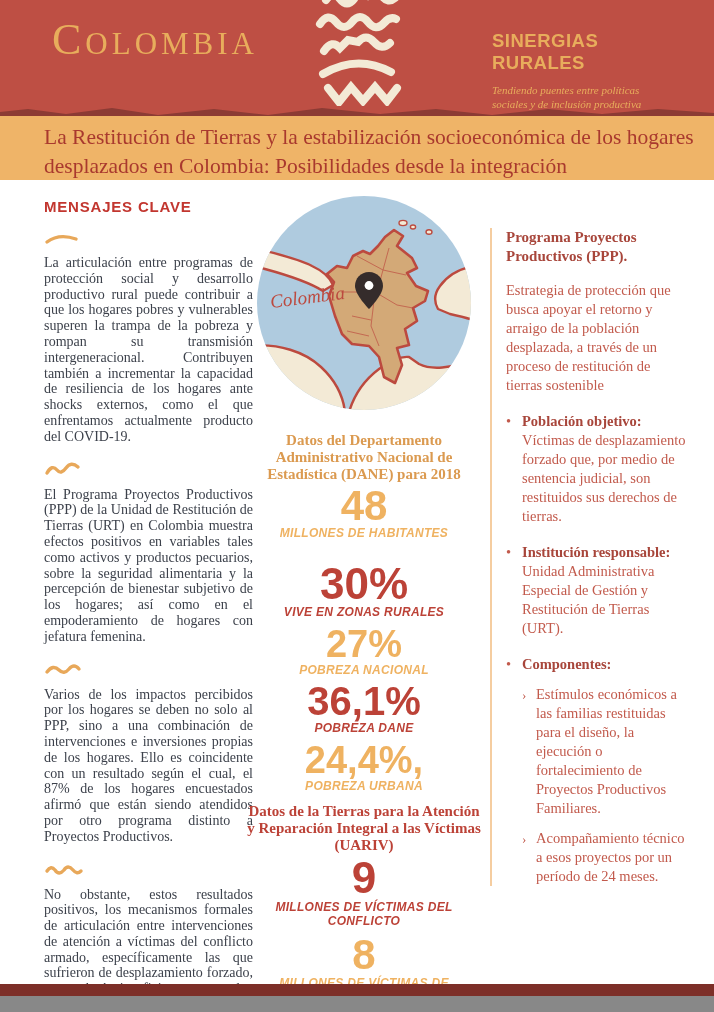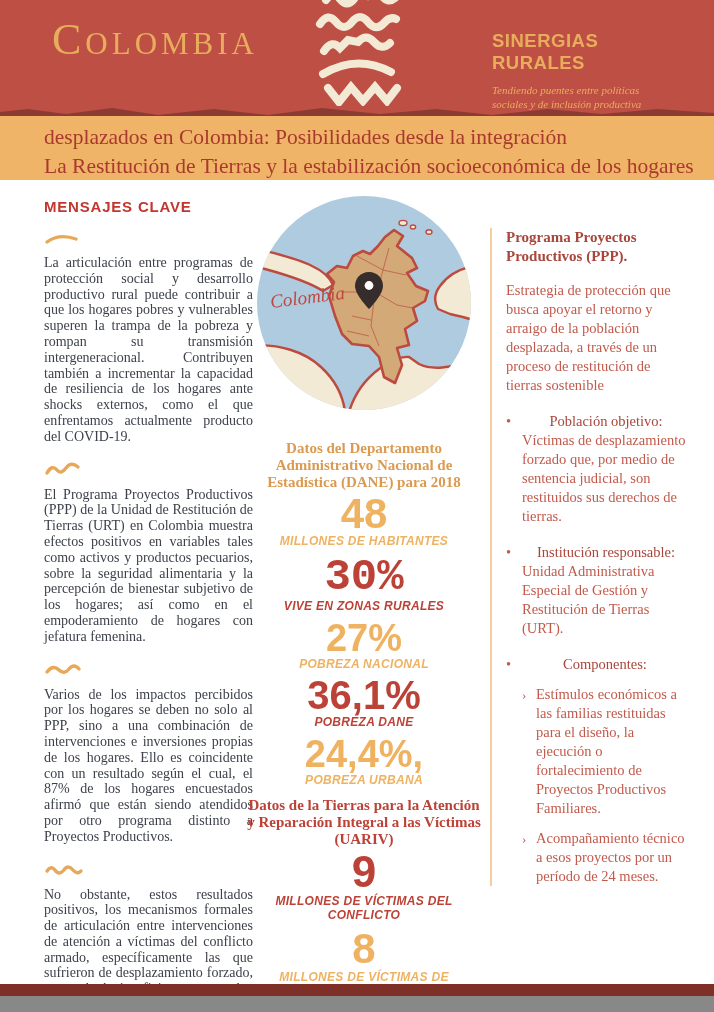--- a/index.html
+++ b/index.html
@@ -42,49 +42,49 @@
   }
   .squiggle { display:block; margin:16px 0 10px 0; }
   .para {
     font-size:14px; line-height:15.8px; color:#3C414B;
     text-align:justify; hyphens:auto; -webkit-hyphens:auto;
   }
   
   .map-wrap { position:absolute; left:257px; top:196px; }
   .stats { position:absolute; left:246px; top:432px; width:236px; text-align:center; }
   .src-heading {
-    font-weight:bold; font-size:15px; line-height:17px; color:#DB9A50;margin-top:8px;
+    font-weight:bold; font-size:15px; line-height:17px; color:#DB9A50;
   }
   .src-heading.red { color:#BC4237; margin-top:10px; }
   .stat-value {
     font-family:"Liberation Sans","DejaVu Sans",sans-serif; font-weight:bold;
   }
   .stat-label {
     font-family:"Liberation Sans","DejaVu Sans",sans-serif; font-weight:bold;
     font-size:12px; line-height:14px; letter-spacing:0.3px; margin-top:2px;font-style:italic;
   }
   .gold { color:#EFB261; }
   .red  { color:#BC4237; }
   .v46 { font-size:42px; line-height:37px; margin-top:4px; }
-  .v44 { font-size:44px; line-height:39px; margin-top:10px;font-family:Liberation Mono, monospace; }
+  .v44 { font-size:44px; line-height:39px; margin-top:24px; }
   .v38 { font-size:38px; line-height:34px; margin-top:8px; }
   .v40 { font-size:40px; line-height:36px; margin-top:6px; }
   .v9  { font-size:44px; line-height:40px; margin-top:4px; }
   .v8  { font-size:42px; line-height:38px; margin-top:8px; }
   
   .right-col {
     position:absolute; left:490px; top:196px; width:206px;
     border-left:2px solid #F5CDA0; padding-left:14px;
     color:#C25A4C; font-size:14.5px; line-height:19px;margin-top:32px;
   }
   .ppp-heading { font-weight:bold; font-size:15px; line-height:19px; color:#A8463B; }
   .ppp-intro { margin-top:15px; width:178px; }
   .bullet { display:flex; margin-top:17px; }
   .b-marker { width:16px; flex:none; color:#C25A4C; }
-  .b-title { font-weight:normal; color:#A8463B;text-align:center; }
+  .b-title { font-weight:bold; color:#A8463B; }
   .b-text { width:168px; }
   .sub-bullet { display:flex; margin-top:11px; }
   .sb-marker { width:14px; flex:none; font-size:13px; }
   .sb-text { width:152px; }
   
   .footer-bar { position:absolute; left:0; bottom:0; width:714px; height:12px; background:#7D2F28; }
 </style>
 </head>
 <body>
 
@@ -109,22 +109,22 @@
       <div class="program-sub">Tendiendo puentes entre políticas sociales y de inclusión productiva</div>
     </div>
   </div>
 
   <svg class="torn" width="714" height="22" viewBox="0 0 714 22">
     <path fill="#8C3B34" d="M0 9 L28 6 L66 11 L112 5 L158 12 L214 6 L268 12 L322 5 L380 11 L436 6 L492 12 L548 6 L602 11 L658 6 L714 10 L714 17 L660 20 L604 15 L550 20 L494 15 L438 19 L382 14 L324 20 L270 15 L216 20 L160 15 L114 19 L68 15 L30 18 L0 16 Z"></path>
   </svg>
 
   <div class="banner">
     <div class="banner-text">
+      <div>La Restitución de Tierras y la estabilización socioeconómica de los hogares</div>
       <div>desplazados en Colombia: Posibilidades desde la integración</div>
-      <div>La Restitución de Tierras y la estabilización socioeconómica de los hogares</div>
     </div>
   </div>
 
   <div class="left-col">
     <div class="key-heading">MENSAJES CLAVE</div>
 
     <svg class="squiggle" width="36" height="14" viewBox="0 0 36 14">
       <path d="M3 11 Q 15 2 32 8" fill="none" stroke="#E8A85A" stroke-width="3.4" stroke-linecap="round"></path>
     </svg>
     <p class="para">La articulación entre programas de protección social y desarrollo productivo rural puede contribuir a que los hogares pobres y vulnerables superen la trampa de la pobreza y rompan su transmisión intergeneracional. Contribuyen también a incrementar la capacidad de resiliencia de los hogares ante shocks externos, como el que enfrentamos actualmente producto del COVID-19.</p>

